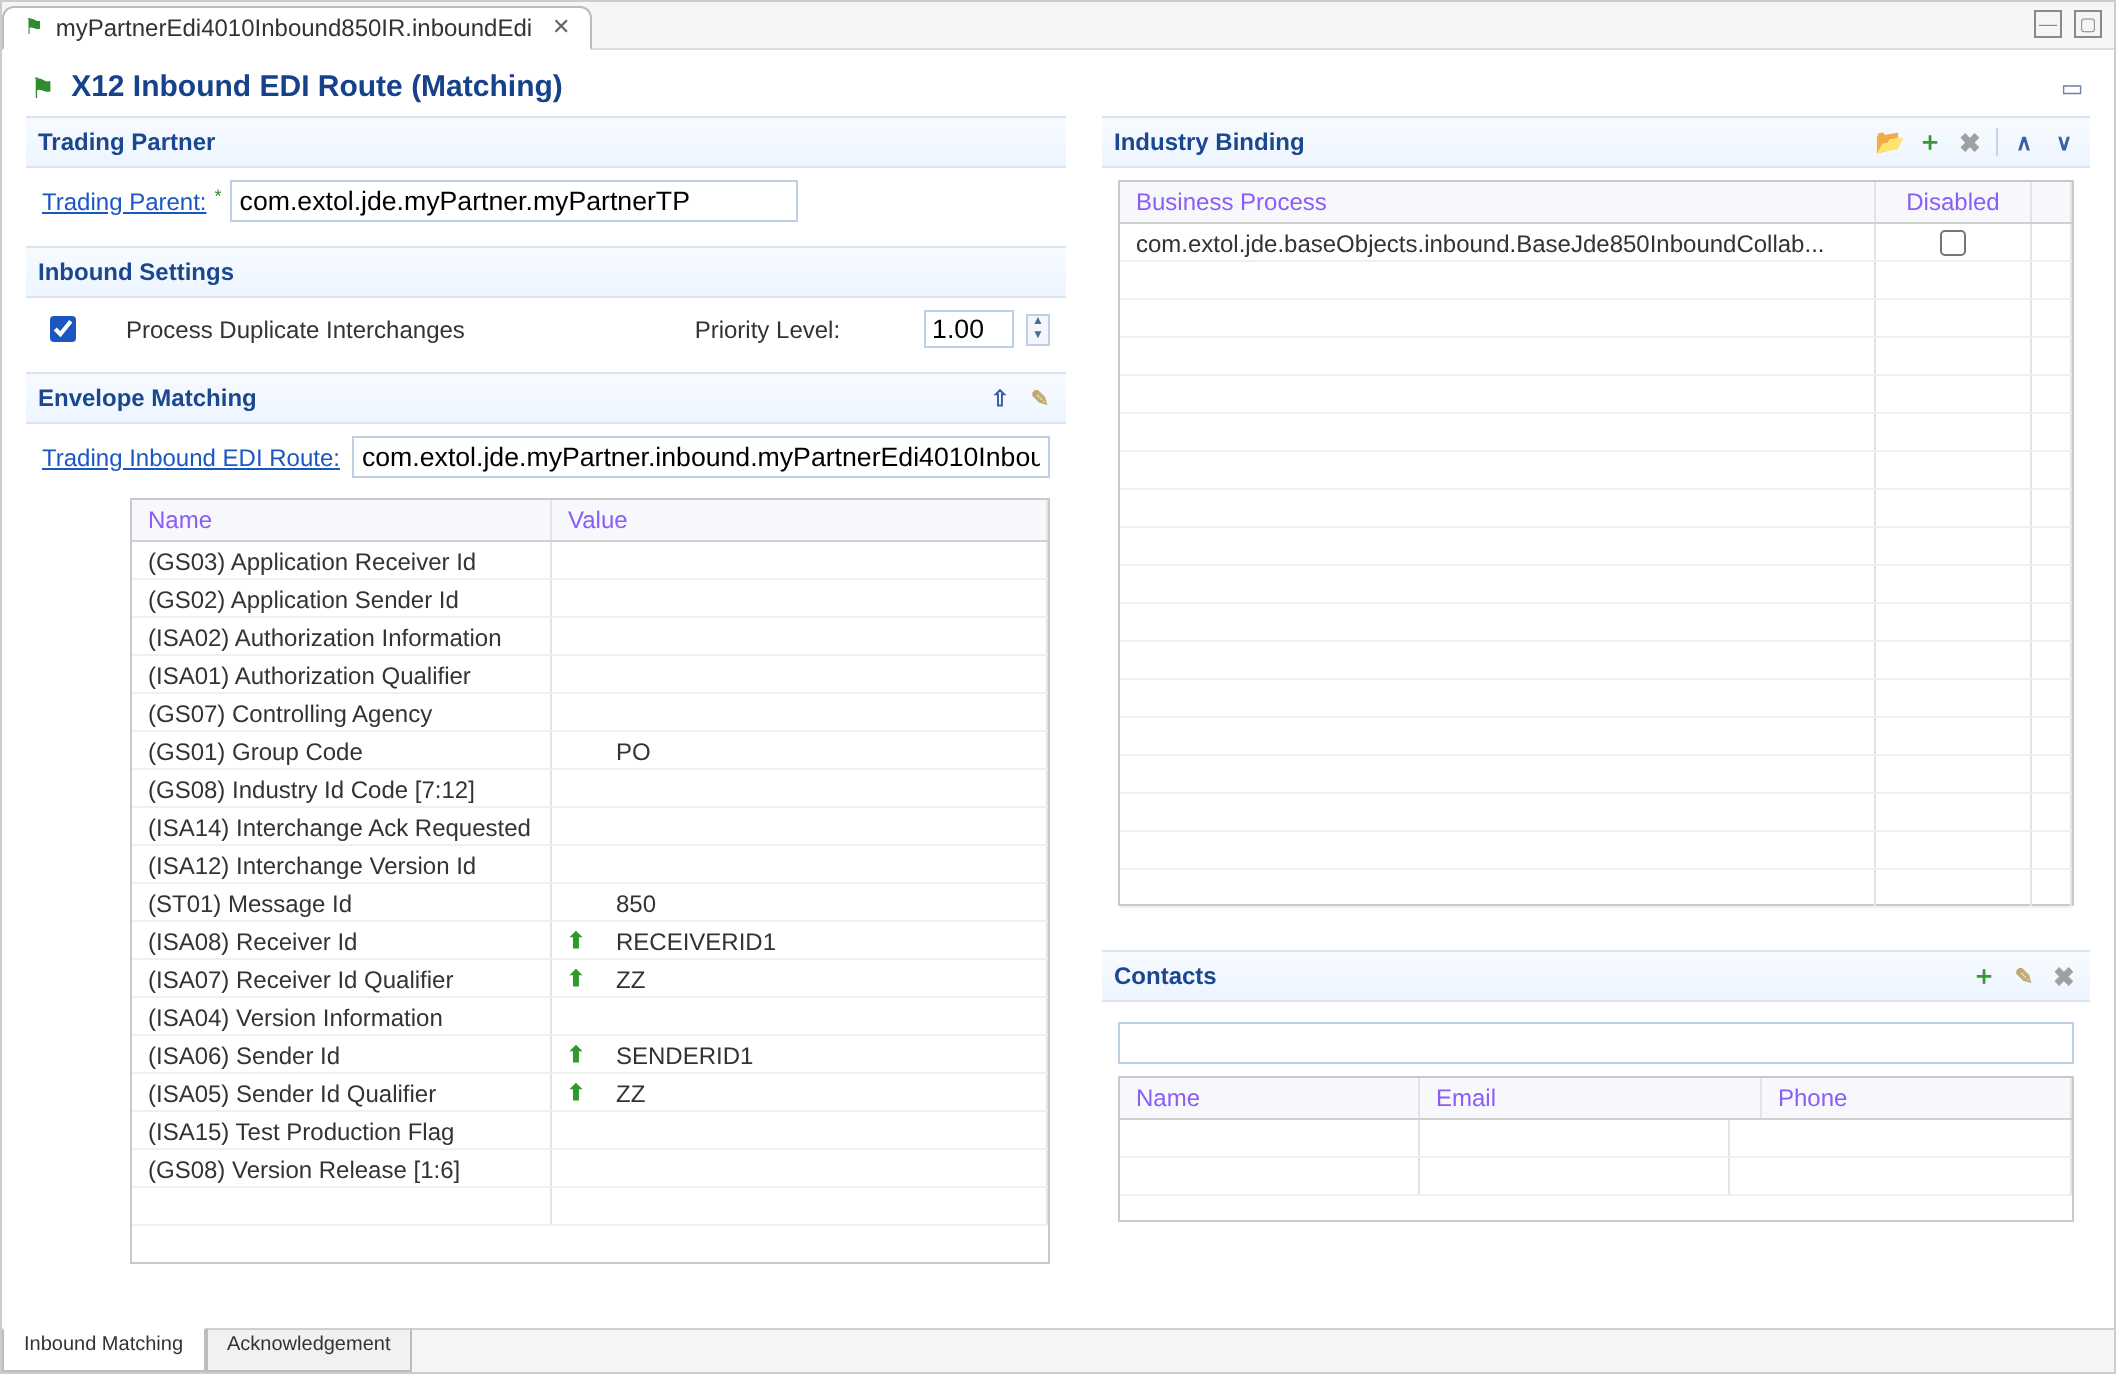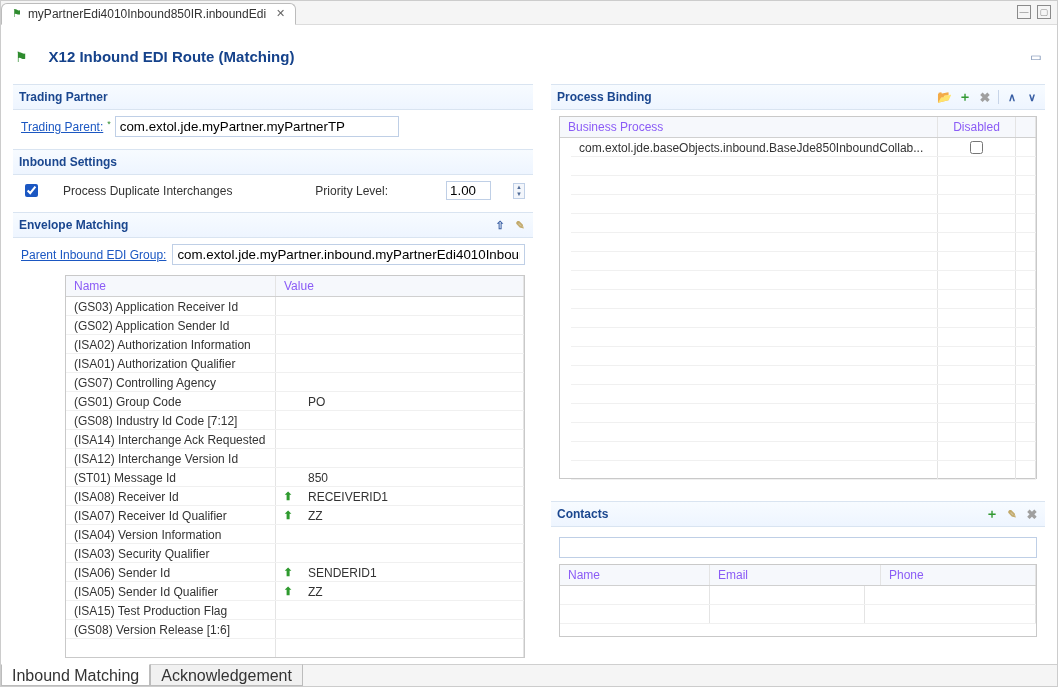--- a/index.html
+++ b/index.html
@@ -18,21 +18,21 @@
   border: 1px solid #bcbcbc; border-bottom-color: #fff;
   border-radius: 6px 6px 0 0; background: #fff;
 }
 .tab .icon-flag { color: #2e8b2e; font-size: 11px; }
 .tab-close { color: #666; font-size: 11px; margin-left: 4px; cursor: pointer; }
 .winctrls { position: absolute; right: 6px; top: 4px; display: flex; gap: 6px; color: #8a8a8a; }
 .winctrls span { width: 14px; height: 14px; border: 1px solid #8a8a8a; display: inline-flex; justify-content: center; align-items: center; font-size: 9px; }
 
 .pagehead { display: flex; align-items: center; gap: 8px; padding: 10px 14px 6px 14px; }
 .pagehead .icon-flag { color: #2e8b2e; font-size: 14px; }
-.pagehead h1 { margin: 13px; font-size: 15px; font-weight: 600; color: #15428b; text-align: right; }
+.pagehead h1 { margin: 0; font-size: 15px; font-weight: 600; color: #15428b; text-align: right; }
 .head-spacer { margin-left: auto; display: flex; gap: 4px; color: #6b83ab; }
 
 .content { flex: 1; display: flex; gap: 18px; padding: 0 12px 6px 12px; overflow: hidden; }
 .col-left { flex: 0 0 520px; display: flex; flex-direction: column; }
 .col-right { flex: 1; display: flex; flex-direction: column; gap: 10px; }
 
 .section-hdr {
   display: flex; align-items: center; padding: 5px 6px;
   border-top: 1px solid #d9e4f1; border-bottom: 1px solid #d9e4f1;
   background: linear-gradient(#f7fbff,#eef5ff);
@@ -42,21 +42,21 @@
 .section-body { padding: 6px 8px 12px 8px; }
 
 .linklabel { color: #1b57c2; text-decoration: underline; }
 .tp-row { display: flex; align-items: center; gap: 4px; }
 .tp-row .ast { color: #2e8b2e; font-size: 9px; margin-top: -6px; }
 input.tp { width: 284px; padding: 2px 4px; border: 1px solid #bfcfe6; }
 
 .ib-row { display: flex; align-items: center; justify-content: space-between; }
 .ib-left { display: flex; align-items: center; gap: 22px; }
 input[type=checkbox] { accent-color: #1b57c2; }
-.ib-right { display: flex; align-items: center; gap: 22px; }
+.ib-right { display: flex; align-items: center; gap: 6px; }
 input.num { width: 45px; padding: 1px 3px; border: 1px solid #bfcfe6; text-align: left; margin-left: 36px; }
 .spinbtns { display: flex; flex-direction: column; border: 1px solid #bfcfe6; }
 .spinbtns span { font-size: 6px; line-height: 7px; padding: 0 2px; background: #f3f6fb; color: #506b97; cursor: pointer; }
 
 .env-route { display: flex; align-items: center; gap: 6px; margin-bottom: 10px; }
 input.route { flex: 1; padding: 2px 4px; border: 1px solid #bfcfe6; }
 
 .table { border: 1px solid #c9c9c9; background: #fff; }
 .thead { display: flex; background: #f6f8fc; border-bottom: 1px solid #d0d0d0; }
 .th, .td { padding: 3px 8px; border-right: 1px solid #e4e4e4; overflow: hidden; white-space: nowrap; text-overflow: ellipsis; }
@@ -67,40 +67,40 @@
 .tbody { }
 .tr { display: flex; border-bottom: 1px solid #f0f0f0; height: 19px; }
 .env-table { margin-left: 44px; width: 460px; }
 .env-table .tbody { height: 360px; overflow: auto; }
 .arrow-up { color: #2e9a2e; font-weight: bold; font-size: 11px; }
 
 .pb-table { width: 100%; }
 .pb-bp { flex: 1; }
 .pb-dis { width: 78px; text-align: center; }
 .pb-sp { width: 20px; }
-.pb-body { height: 340px; margin-left: 11px; }
+.pb-body { height: 340px; }
 .pb-body .tr { height: 19px; }
 .pb-body input[type=checkbox] { margin: 0; }
 
 .contacts-search { padding: 4px 0 6px 0; }
 .contacts-search input { width: 100%; padding: 2px 4px; border: 1px solid #bfcfe6; }
 .ct-name { width: 150px; }
 .ct-phone { width: 155px; }
 .ct-email { flex: 1; }
 .ct-body { height: 50px; }
 
 .tool-icon { width: 14px; height: 14px; display: inline-flex; align-items: center; justify-content: center; cursor: pointer; }
 .ico-add { color: #339a33; font-weight: bold; font-size: 13px; }
 .ico-del { color: #a0a0a0; font-weight: bold; font-size: 13px; }
 .ico-edit { color: #c2a96a; font-size: 11px; }
 .ico-folder { color: #d2b46a; font-size: 12px; }
 .ico-up, .ico-down { color: #3a5fa4; font-size: 11px; }
 
 .bottom-tabs { display: flex; height: 22px; border-top: 1px solid #cfcfcf; background: #f5f5f5; }
-.btab { padding: 2px 10px; border: 1px solid #bcbcbc; border-top-color:#fff; background:#fff; font-size:16px; margin-top:-1px; }
+.btab { padding: 2px 10px; border: 1px solid #bcbcbc; border-top-color:#fff; background:#fff; font-size:10px; margin-top:-1px; }
 .btab.inactive { background:#f1f1f1; border-top-color:#cfcfcf; }
 </style>
 </head>
 <body>
 
 <div class="window">
 
   <div class="tabrow">
     <div class="tab">
       <span class="icon-flag">⚑</span>
@@ -158,21 +158,21 @@
 
       <div class="section-hdr">
         <span>Envelope Matching</span>
         <div class="tools">
           <span class="tool-icon ico-up">⇧</span>
           <span class="tool-icon ico-edit">✎</span>
         </div>
       </div>
       <div class="section-body">
         <div class="env-route">
-          <a href="#" class="linklabel">Parent Inbound EDI Group:</a>
+          <a href="#" class="linklabel">Trading Inbound EDI Route:</a>
           <input class="route" type="text" value="com.extol.jde.myPartner.inbound.myPartnerEdi4010InboundIR" style="">
         </div>
 
         <div class="table env-table">
           <div class="thead">
             <div class="th env-name">Name</div>
             <div class="th env-value">Value</div>
           </div>
           <div class="tbody" id="env-tbody">
               <div class="tr">
@@ -238,25 +238,20 @@
                   <span class="arrow-up">⬆</span>
                 </div>
                 <div class="td env-value">ZZ</div>
               </div>
               <div class="tr">
                 <div class="td env-name">(ISA04) Version Information</div>
                 <div class="td env-icon"></div>
                 <div class="td env-value"></div>
               </div>
               <div class="tr">
-                <div class="td env-name">(ISA03) Security Qualifier</div>
-                <div class="td env-icon"></div>
-                <div class="td env-value"></div>
-              </div>
-              <div class="tr">
                 <div class="td env-name">(ISA06) Sender Id</div>
                 <div class="td env-icon">
                   <span class="arrow-up">⬆</span>
                 </div>
                 <div class="td env-value">SENDERID1</div>
               </div>
               <div class="tr">
                 <div class="td env-name">(ISA05) Sender Id Qualifier</div>
                 <div class="td env-icon">
                   <span class="arrow-up">⬆</span>
@@ -281,21 +276,21 @@
             </div>
         </div>
       </div>
 
     </div>
 
     <div class="col-right">
 
       <div>
         <div class="section-hdr">
-          <span>Process Binding</span>
+          <span>Industry Binding</span>
           <div class="tools">
             <span class="tool-icon ico-folder">📂</span>
             <span class="tool-icon ico-add">＋</span>
             <span class="tool-icon ico-del">✖</span>
             <span style="border-left:1px solid #c7d4e8; height:14px;"></span>
             <span class="tool-icon ico-up">∧</span>
             <span class="tool-icon ico-down">∨</span>
           </div>
         </div>
         <div class="section-body">

